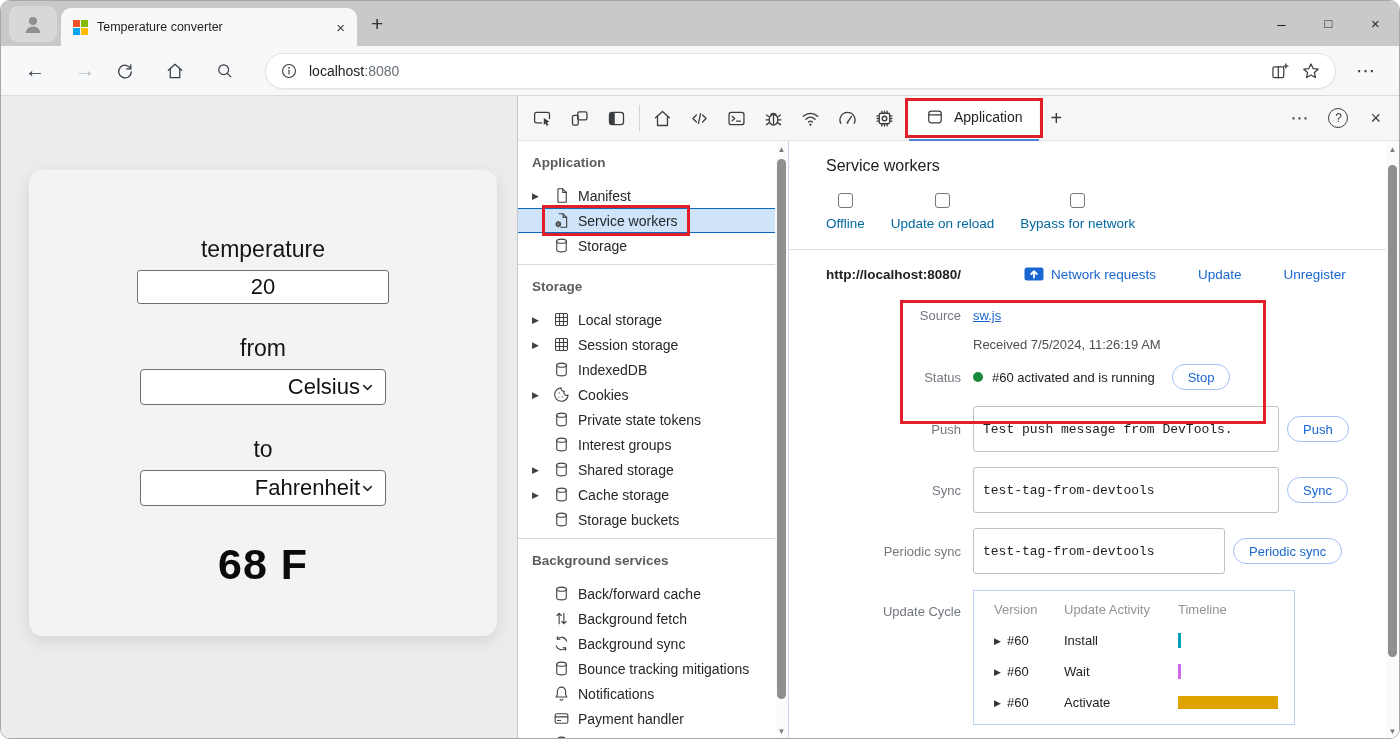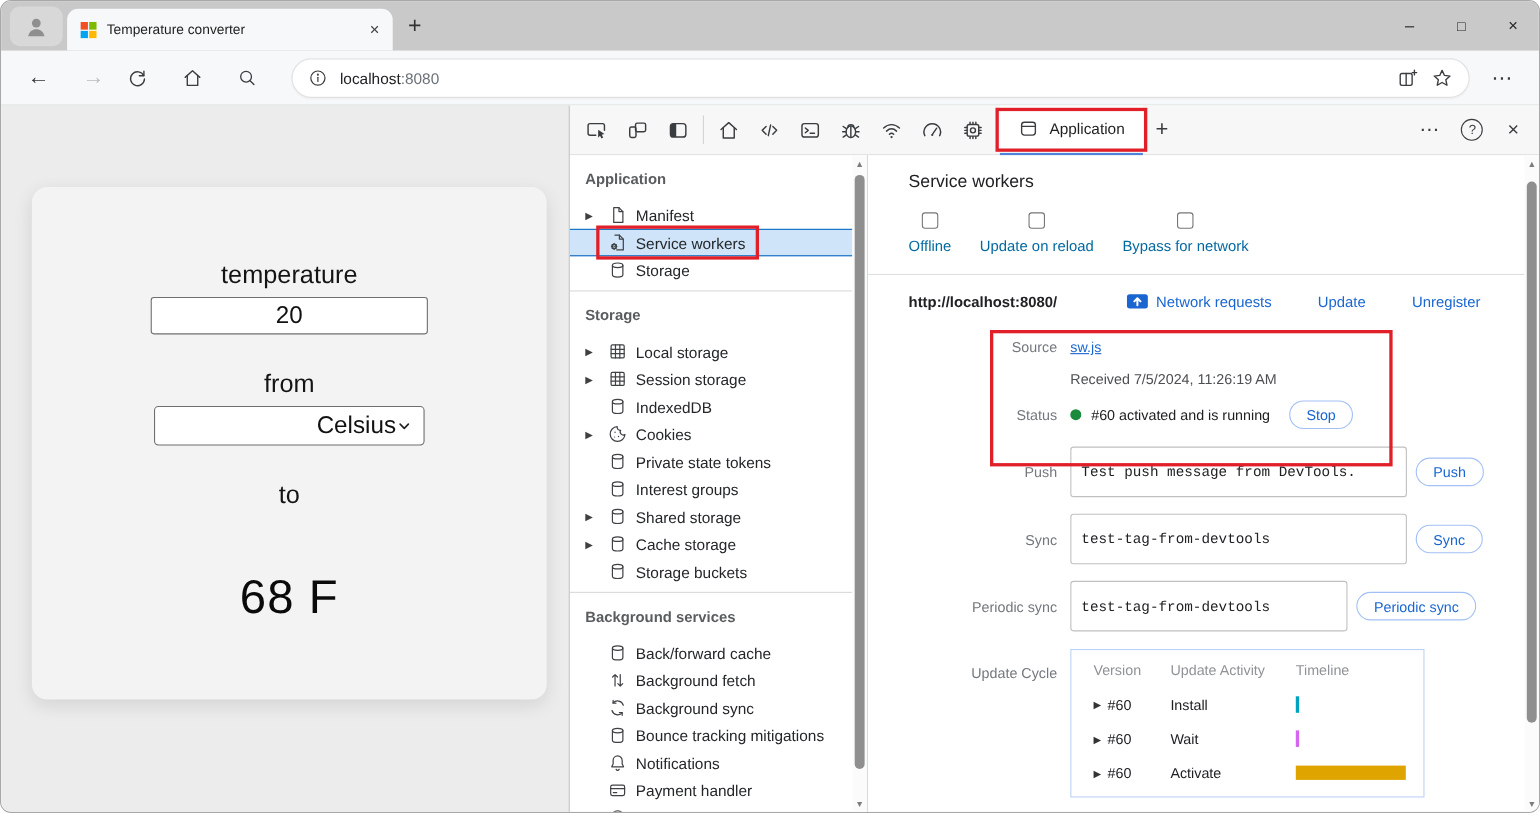--- a/index.html
+++ b/index.html
@@ -47,21 +47,21 @@
   .fieldlabel { font-size:23px; color:#141414; }
   .lab-temp { margin-top:66px; }
   .temp-input { display:block; margin:7px auto 0; width:252px; height:34px; border:1px solid #6f6f6f;
                 border-radius:3px; background:#fff; font-size:22px; text-align:center;
                 font-family:"Liberation Sans", sans-serif; color:#111; }
   .lab-mid { margin-top:31px; }
   .fakeselect { margin:7px auto 0; width:246px; height:36px; border:1px solid #6f6f6f; border-radius:4px;
                 background:#fff; display:flex; align-items:center; font-size:22px; color:#111; position:relative; }
   .fakeselect .sel-val { flex:1; text-align:right; padding-left:18px; }
   .fakeselect svg { margin-right:10px; }
-  .result { margin-top:56px; font-size:43px; font-weight:normal; color:#0a0a0a; letter-spacing:1px; }
+  .result { margin-top:34px; font-size:43px; font-weight:bold; color:#0a0a0a; letter-spacing:1px; }
 
   
   .devtools { flex:1; background:#fff; display:flex; flex-direction:column; }
   .dt-toolbar { height:45px; background:#f7f7f7; border-bottom:1px solid #e3e3e3;
                 display:flex; align-items:center; padding-left:6px; }
   .dt-iconbtn { width:37px; height:45px; display:flex; align-items:center; justify-content:center; }
   .dt-sep { width:1px; height:26px; background:#d4d4d4; margin:0 4px; }
   .apptab-wrap { position:relative; margin-left:6px; height:45px; }
   .apptab { height:45px; background:#fff; display:flex; align-items:center; gap:9px; padding:0 16px;
             border-bottom:2.5px solid #4f82d9; font-size:14px; color:#1f1f1f; }
@@ -354,20 +354,26 @@
         <div class="fieldlabel lab-temp">temperature</div>
         <input class="temp-input" value="20" style="">
         <div class="fieldlabel lab-mid">from</div>
         <div class="fakeselect">
           <span class="sel-val">Celsius</span>
           <svg class="ic" width="15" height="15">
               <use href="#i-chev"></use>
             </svg>
         </div>
         <div class="fieldlabel lab-mid">to</div>
+        <div class="fakeselect">
+          <span class="sel-val">Fahrenheit</span>
+          <svg class="ic" width="15" height="15">
+              <use href="#i-chev"></use>
+            </svg>
+        </div>
         <div class="result">68 F</div>
       </div>
     </div>
 
     <div class="devtools">
 
       <div class="dt-toolbar">
         <span class="dt-iconbtn">
             <svg class="ic stroke-ic" width="21" height="21">
               <use href="#i-inspect"></use>

